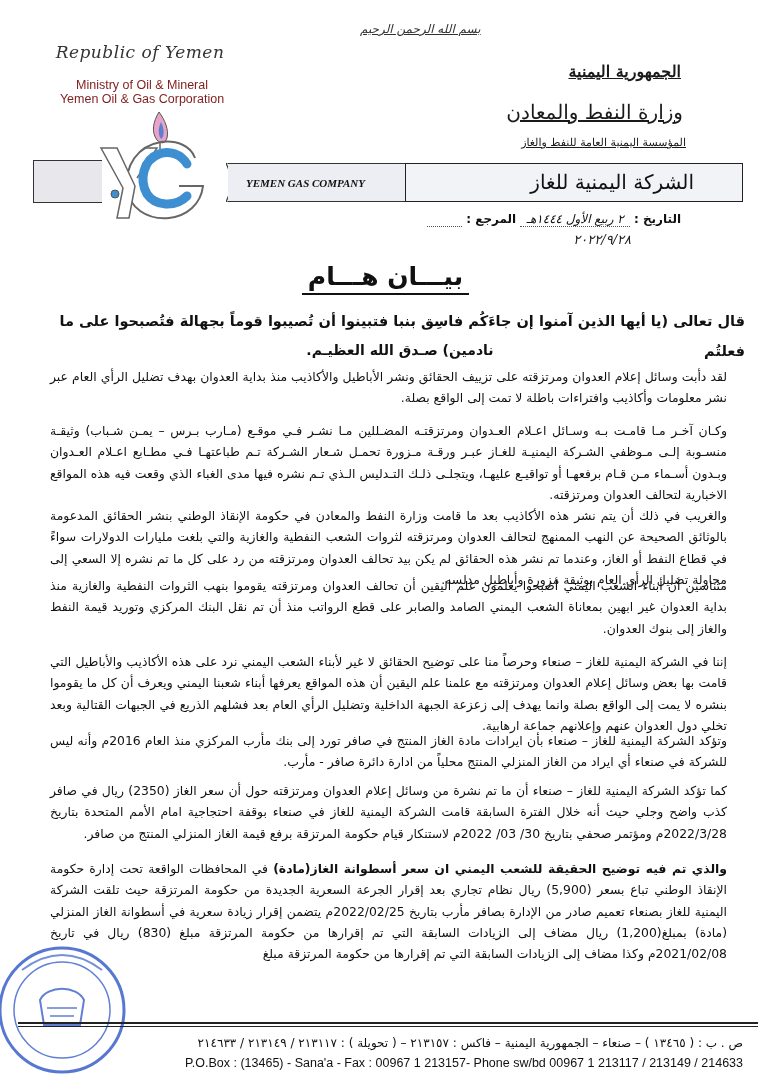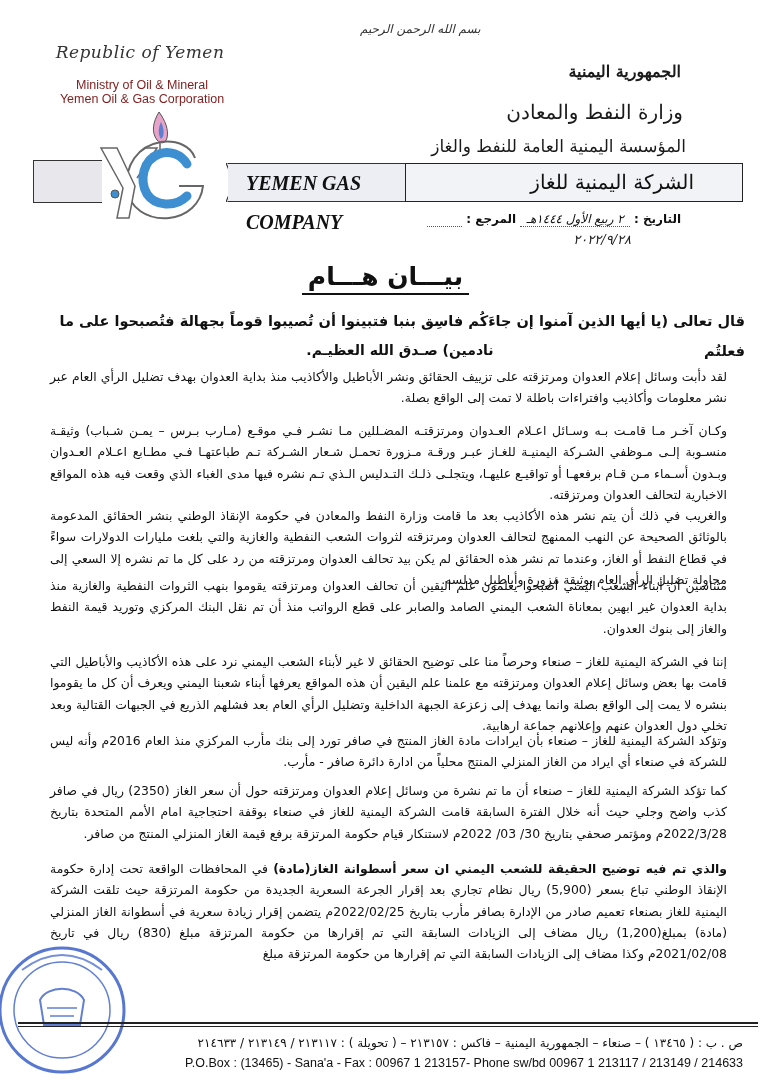--- a/index.html
+++ b/index.html
@@ -15,32 +15,32 @@
   .en-l2 { left: 42px; top: 92px; }
 
   
   .logo { left: 95px; top: 108px; width: 140px; height: 115px; }
 
   
   .banner-left { left: 33px; top: 160px; width: 68px; height: 41px; background: #e8e8ec;
     border-top: 1.5px solid #333; border-bottom: 1.5px solid #333; border-left: 1.5px solid #333; }
   .banner-en { left: 228px; top: 163px; width: 180px; height: 39px; background: #eceef3;
     border-top: 1.5px solid #333; border-bottom: 1.5px solid #333;
-    font-family: "Liberation Serif", serif; font-weight: bold; font-style: italic; font-size: 20px; line-height: 39px; padding-left: 18px; box-sizing: border-box; }
+    font-family: "Liberation Serif", serif; font-weight: bold; font-style: italic; font-size: 11px; line-height: 39px; padding-left: 18px; box-sizing: border-box; }
   .banner-en-notch { left: 226px; top: 163px; width: 14px; height: 39px; }
   .banner-ar { left: 405px; top: 163px; width: 338px; height: 39px; background: #f2f3f6;
     border: 1.5px solid #222; box-sizing: border-box; direction: rtl; text-align: right;
     font-family: "DejaVu Serif", serif; font-size: 20px; line-height: 36px; padding-right: 48px; }
 
   
-  .ar-h { direction: rtl; text-align: right; font-family: "DejaVu Serif", serif; color: #1a1a1a; }
+  .ar-h { direction: rtl; text-align: right; font-family: "DejaVu Serif", serif; color: #1a1a1a; text-decoration: underline; }
   .ar-basmala { left: 360px; top: 22px; font-size: 12px; color: #333; font-style: italic; }
   .ar-h1 { right: 90px; top: 62px; font-size: 16px; font-weight: bold; }
   .ar-h2 { right: 88px; top: 100px; font-size: 20px; }
-  .ar-h3 { right: 85px; top: 136px; font-size: 17px; }
+  .ar-h3 { right: 85px; top: 136px; font-size: 11px; }
 
   
   .date-line { right: 90px; top: 212px; direction: rtl; font-size: 12px; font-family: "DejaVu Sans", sans-serif; font-weight: bold; }
   .date-line .hand { font-family: "DejaVu Serif", serif; font-style: italic; font-weight: normal; border-bottom: 1px dotted #555; padding: 0 6px; }
   .date-greg { right: 140px; top: 232px; font-family: "DejaVu Serif", serif; font-style: italic; font-size: 13px; color: #222; letter-spacing: 1px; }
 
   
   .doc-title { left: 0; width: 771px; top: 262px; text-align: center; }
   .doc-title span { font-family: "DejaVu Sans", sans-serif; font-weight: bold; font-size: 25px;
     border-bottom: 2.5px solid #111; padding: 0 6px 2px; letter-spacing: 2px; }

